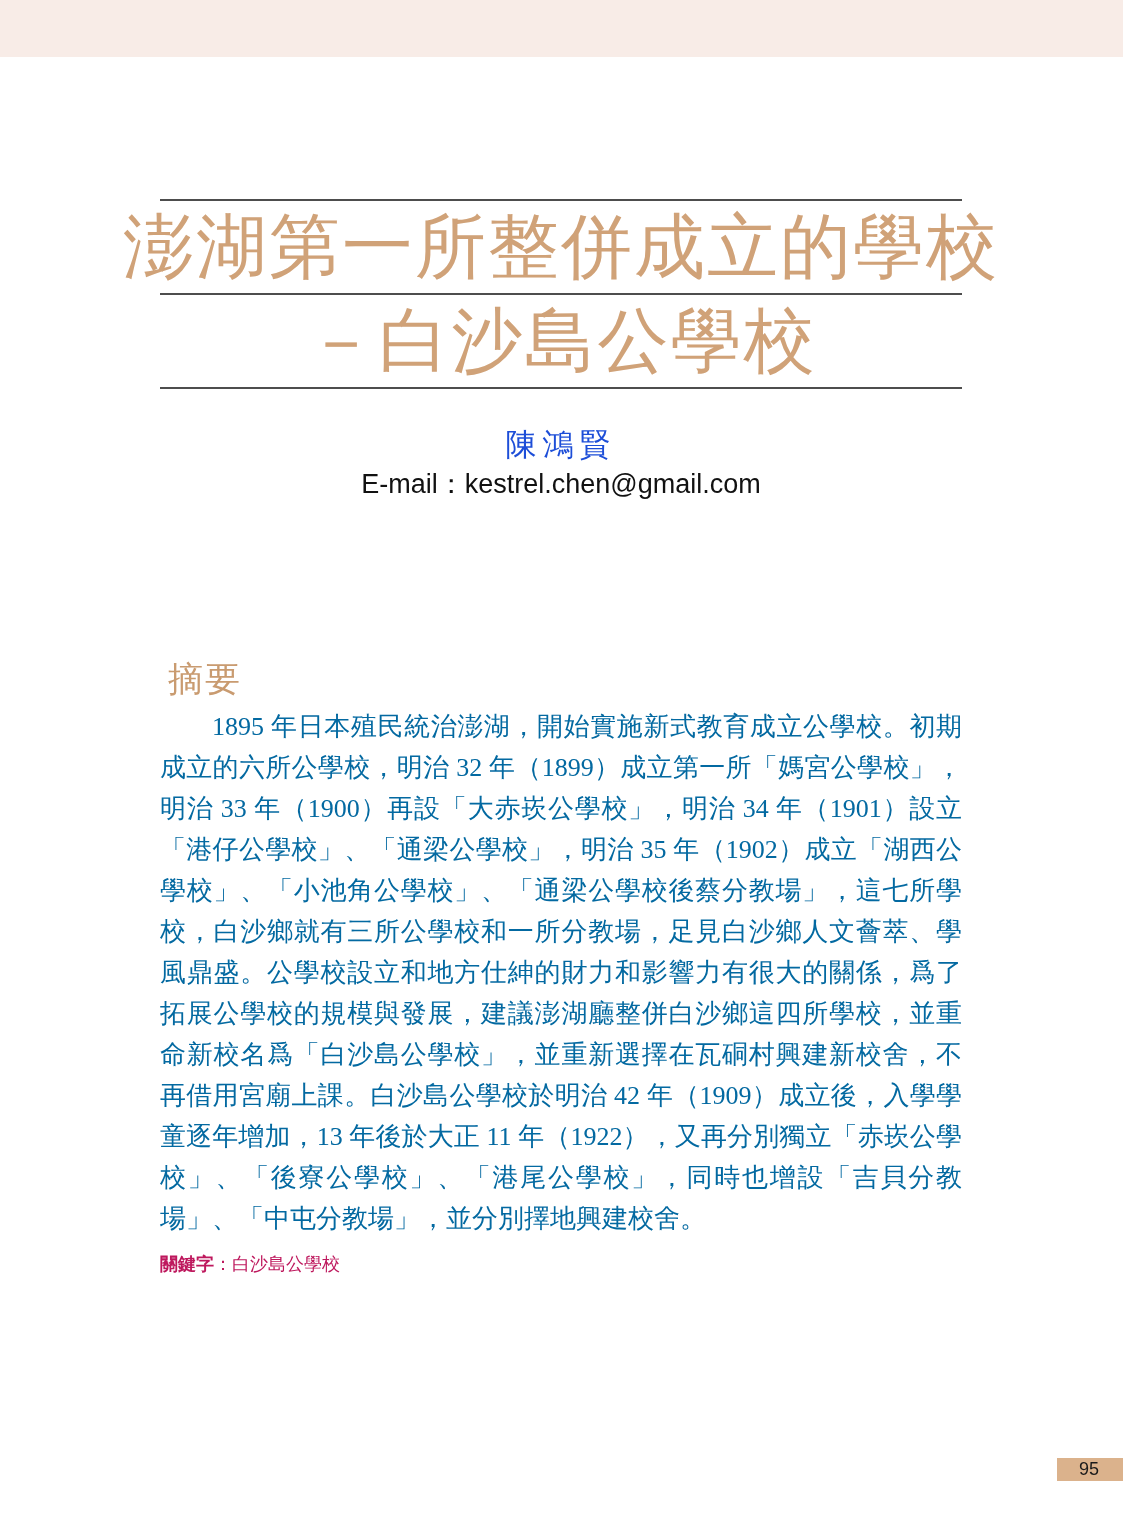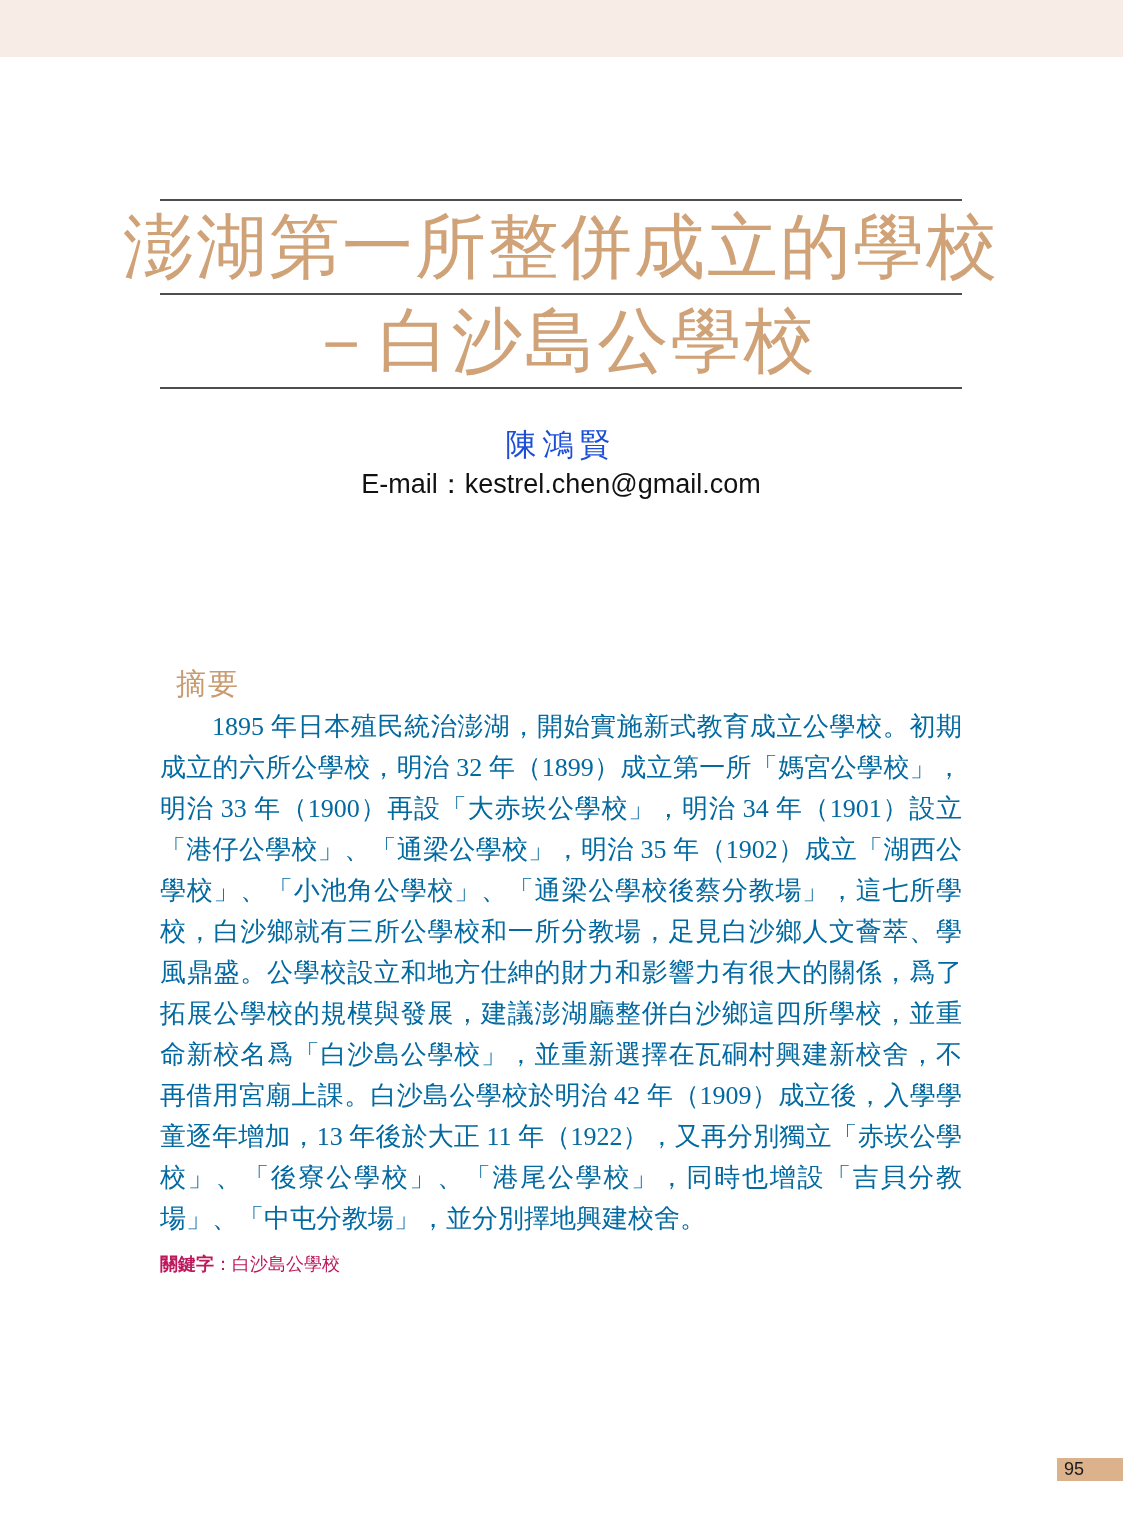--- a/index.html
+++ b/index.html
@@ -55,22 +55,22 @@
     left: 160px; top: 466px;
     width: 802px;
     text-align: center;
     font-size: 27px;
     font-family: "Liberation Sans", sans-serif;
     color: #111111;
   }
   .abstract-heading {
     position: absolute;
     left: 160px; top: 648px;
-    margin: 16px;
-    font-size: 30px;
+    margin: 8px;
+    font-size: 35px;
     font-weight: normal;
     color: #c99b70;
     font-family: "Liberation Sans", sans-serif;
     letter-spacing: 2px;
   }
   .abstract {
     position: absolute;
     left: 160px; top: 706px;
     width: 802px;
     margin: 0;
@@ -94,21 +94,21 @@
     left: 1057px; top: 1458px;
     width: 66px; height: 23px;
     background: #dbb28c;
     display: flex;
     align-items: center;
   }
   .page-number-box span {
     font-family: "Liberation Sans", sans-serif;
     font-size: 18px;
     color: #1a1a1a;
-    padding-left: 7px;
+    padding-left: 22px;
     text-align: center;
   }
 </style>
 </head>
 <body>
 
 <div class="page">
 
   <div class="top-band"></div>
 

